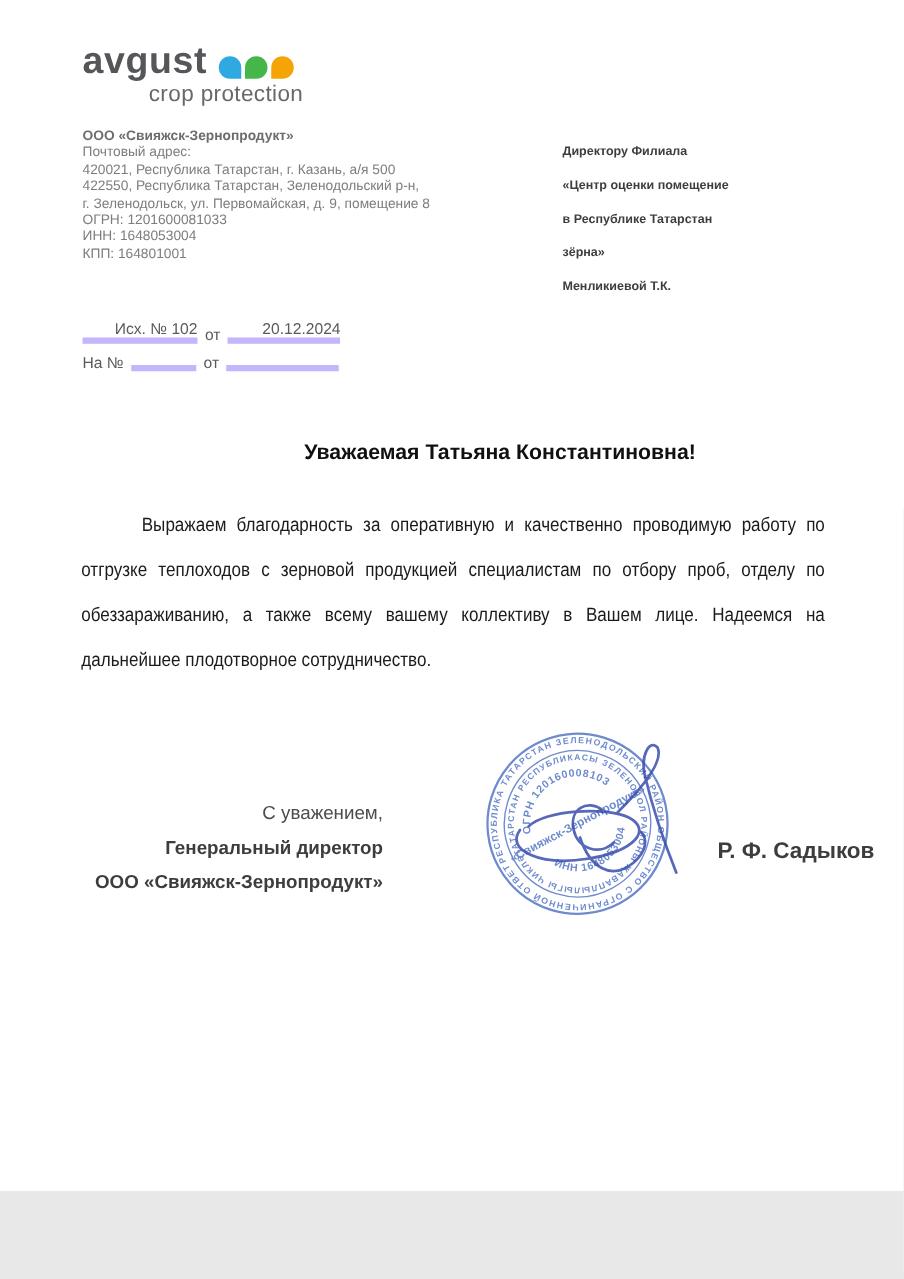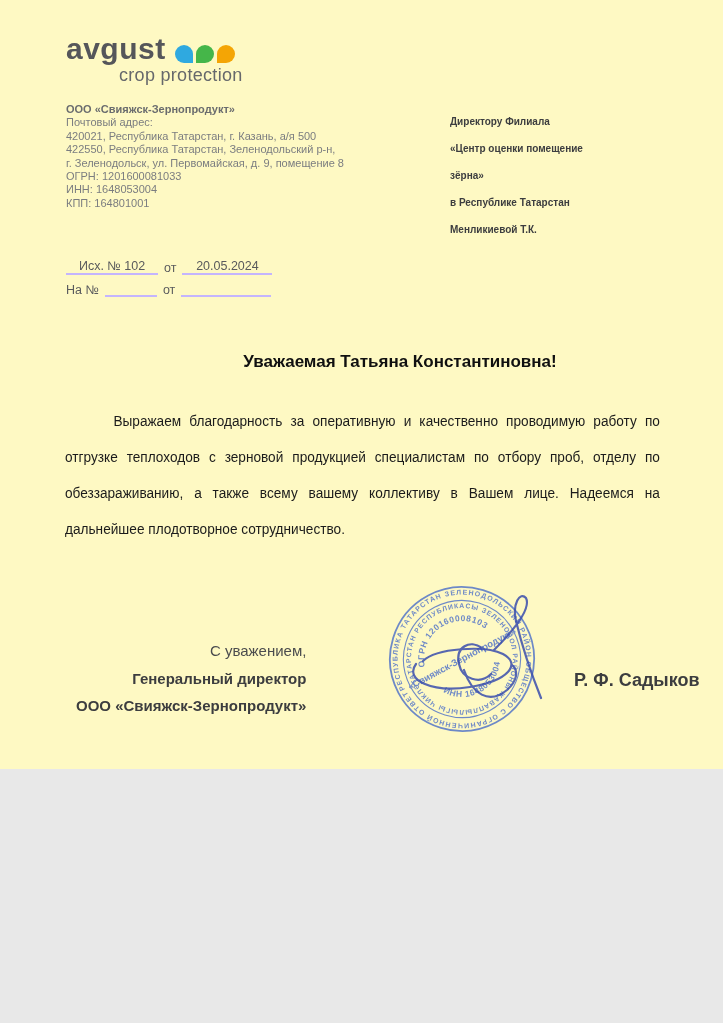--- a/index.html
+++ b/index.html
@@ -1,18 +1,18 @@
 <!DOCTYPE html>
 <html><head>
 <meta charset="utf-8">
 <style>
   * { margin:0; padding:0; box-sizing:border-box; }
   html,body { background:#e8e8e8; }
   .page {
-    position:relative; width:723px; height:769px; background:#fef9c3;
+    position:relative; width:723px; height:953px; background:#ffffff;
     margin:0 auto; overflow:hidden;
     font-family:"Liberation Sans","DejaVu Sans",sans-serif;
   }
   
   .logo { position:absolute; left:66px; top:34px; }
   .logo-row { display:flex; align-items:flex-start; }
   .brand { font-size:30px; font-weight:bold; color:#55565a; letter-spacing:.5px; line-height:30px; }
   .dots { display:flex; gap:3px; margin-left:9px; margin-top:11px; }
   .dot { width:18px; height:18px; display:inline-block; }
   .dot-blue   { border-radius:50% 50% 0 50%; }
@@ -21,21 +21,21 @@
   .tagline { font-size:18px; color:#66686b; margin-left:53px; margin-top:1px; letter-spacing:.3px; }
   
   .sender { position:absolute; left:66px; top:103px; font-size:11px; line-height:13.4px; color:#7b7d80; }
   .sender .name { font-weight:bold; color:#6a6c6e; }
   
   .recipient { position:absolute; left:450px; top:108px; width:205px;
     font-size:10px; font-weight:bold; color:#3c3d3f; line-height:27px; white-space:nowrap; }
   
   .refs { position:absolute; left:66px; top:253px; font-size:12.5px; color:#595a5c; }
   .ref-row { display:flex; align-items:flex-end; height:22px; }
-  .u { border-bottom:2px solid #c4b5fd; display:inline-block; text-align:center; }
+  .u { border-bottom:5px solid #c4b5fd; display:inline-block; text-align:right; }
   .ref-out-num { width:92px; margin-right:6px; }
   .ref-date { width:90px; margin-left:6px; }
   .blank-sm { width:52px; margin:0 6px; }
   .blank-lg { width:90px; margin-left:6px; }
   
   .salutation { position:absolute; left:65px; top:352px; width:595px;
     text-align:center; padding-left:75px; font-size:17px; font-weight:bold; color:#101010; }
   .body-par { position:absolute; left:65px; top:403px; width:676px;
     transform:scaleX(0.88); transform-origin:0 0;
     font-size:15.5px; line-height:36px; color:#1b1b1b;
@@ -78,32 +78,32 @@
     <div>422550, Республика Татарстан, Зеленодольский р-н,</div>
     <div>г. Зеленодольск, ул. Первомайская, д. 9, помещение 8</div>
     <div>ОГРН: 1201600081033</div>
     <div>ИНН: 1648053004</div>
     <div>КПП: 164801001</div>
   </div>
 
   <div class="recipient">
     <div>Директору Филиала</div>
     <div>«Центр оценки помещение</div>
+    <div>в Республике Татарстан</div>
     <div>зёрна»</div>
-    <div>в Республике Татарстан</div>
     <div>Менликиевой Т.К.</div>
   </div>
 
   <div class="refs">
     <div class="ref-row">
       <span class="u ref-out-num">
         <span>Исх. №</span>&nbsp;<span>102</span>
       </span>
       <span>от</span>
-      <span class="u ref-date">20.05.2024</span>
+      <span class="u ref-date">20.12.2024</span>
     </div>
     <div class="ref-row">
       <span>На №</span>
       <span class="u blank-sm"></span>
       <span>от</span>
       <span class="u blank-lg"></span>
     </div>
   </div>
 
   <div class="salutation">Уважаемая Татьяна Константиновна!</div>

